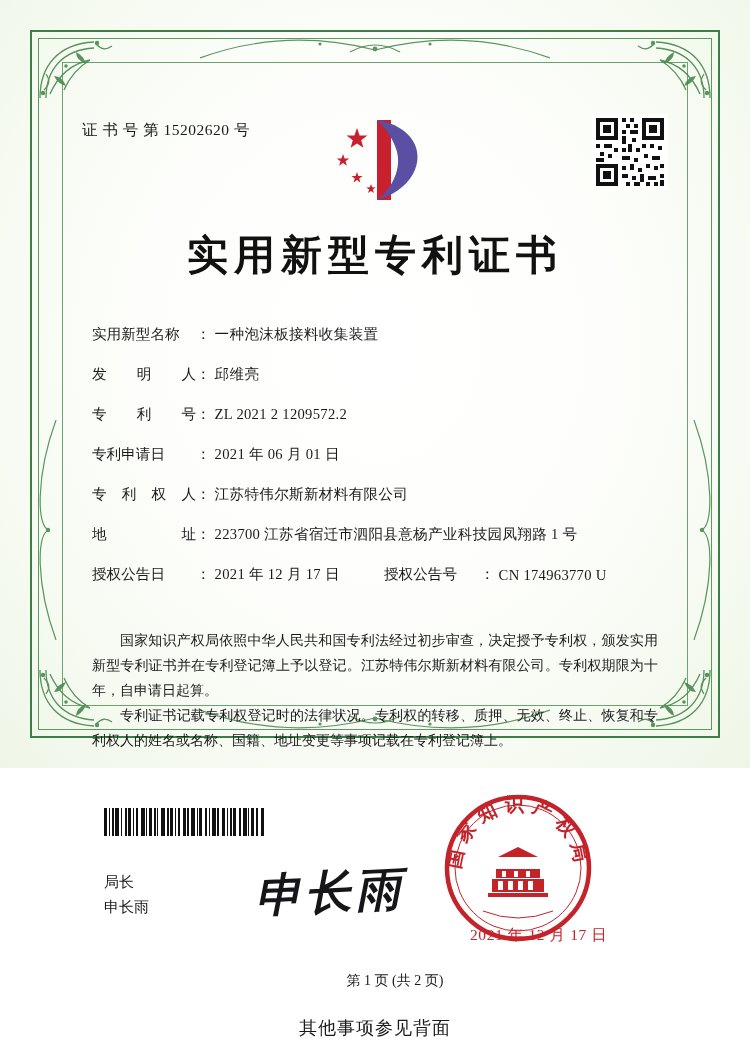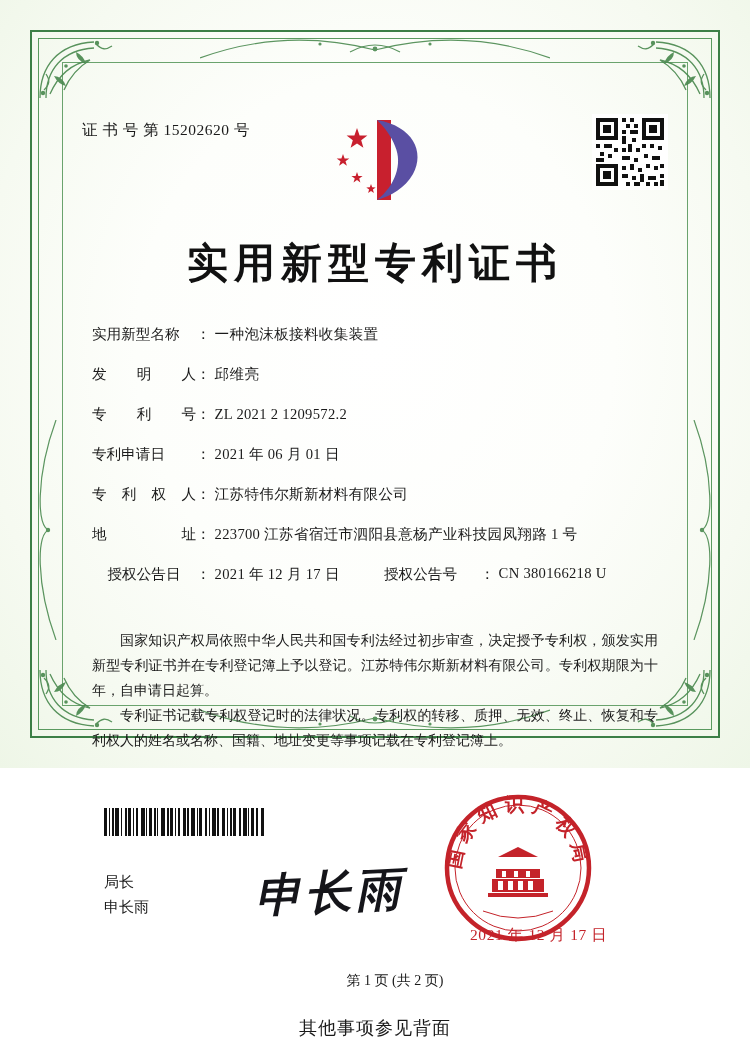--- a/index.html
+++ b/index.html
@@ -95,21 +95,20 @@
   .title {
     position: absolute;
     left: 0; right: 0;
     top: 228px;
     text-align: center;
     font-size: 41px;
     font-weight: bold;
     letter-spacing: 6px;
     font-family: "Liberation Serif", "DejaVu Serif", serif;
     color: #111;
-    margin-top: 8px;
   }
 
   
   .fields {
     position: absolute;
     left: 92px;
     top: 325px;
     width: 566px;
     font-size: 14.6px;
   }
@@ -126,22 +125,22 @@
   }
   .flabel.spread {
     display: inline-flex;
     justify-content: space-between;
   }
   .flabel.spread span { display: inline-block; }
   .fcolon { flex: 0 0 auto; margin-right: 4px; }
   .fvalue { letter-spacing: .3px; }
 
   .frow-split { display: flex; align-items: baseline; margin-bottom: 6px; }
-  .split-left { display: flex; align-items: baseline; width: 292px; text-align: center; }
-  .split-right { display: flex; align-items: flex-start; }
+  .split-left { display: flex; align-items: baseline; width: 292px; }
+  .split-right { display: flex; align-items: flex-end; }
   .split-right .flabel { width: 96px; flex: 0 0 96px; }
 
   
   .body-text {
     position: absolute;
     left: 92px;
     top: 628px;
     width: 566px;
     font-size: 14px;
     line-height: 25px;
@@ -450,21 +449,21 @@
 
     <div class="frow-split">
       <div class="split-left">
         <span class="flabel">授权公告日</span>
         <span class="fcolon">：</span>
         <span class="fvalue">2021 年 12 月 17 日</span>
       </div>
       <div class="split-right">
         <span class="flabel">授权公告号</span>
         <span class="fcolon">：</span>
-        <span class="fvalue">CN 380166218 U</span>
+        <span class="fvalue">CN 174963770 U</span>
       </div>
     </div>
 
   </div>
 
   <div class="body-text">
     <p>国家知识产权局依照中华人民共和国专利法经过初步审查，决定授予专利权，颁发实用新型专利证书并在专利登记簿上予以登记。江苏特伟尔斯新材料有限公司。专利权期限为十年，自申请日起算。</p>
     <p>专利证书记载专利权登记时的法律状况。专利权的转移、质押、无效、终止、恢复和专利权人的姓名或名称、国籍、地址变更等事项记载在专利登记簿上。</p>
   </div>
 

